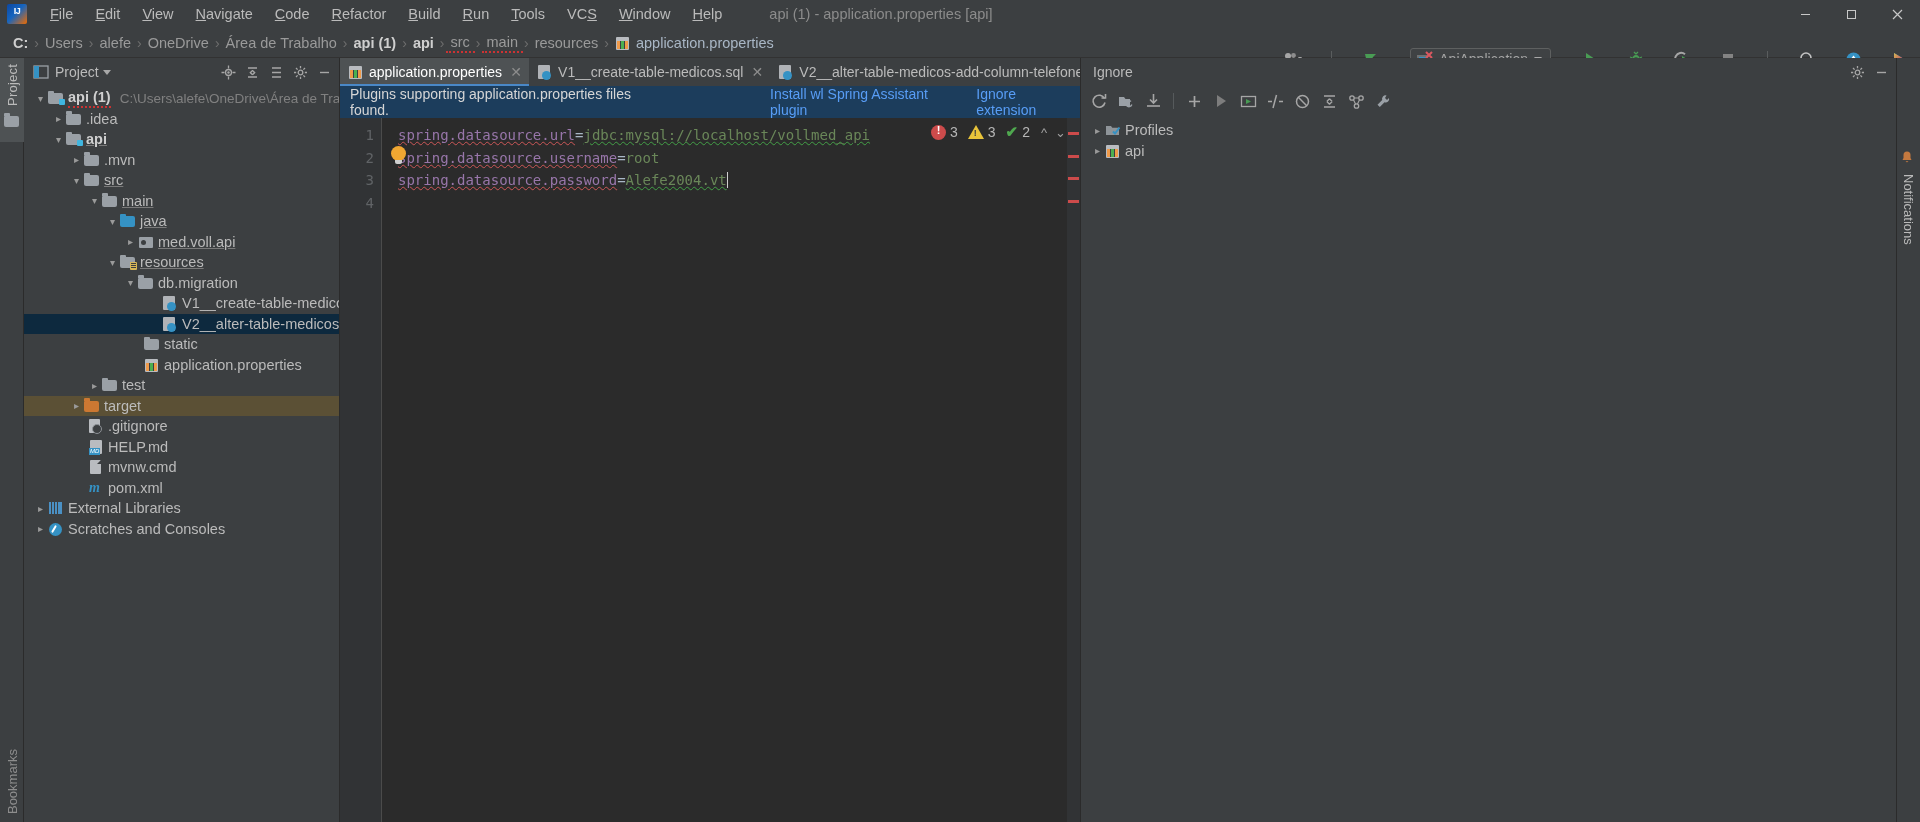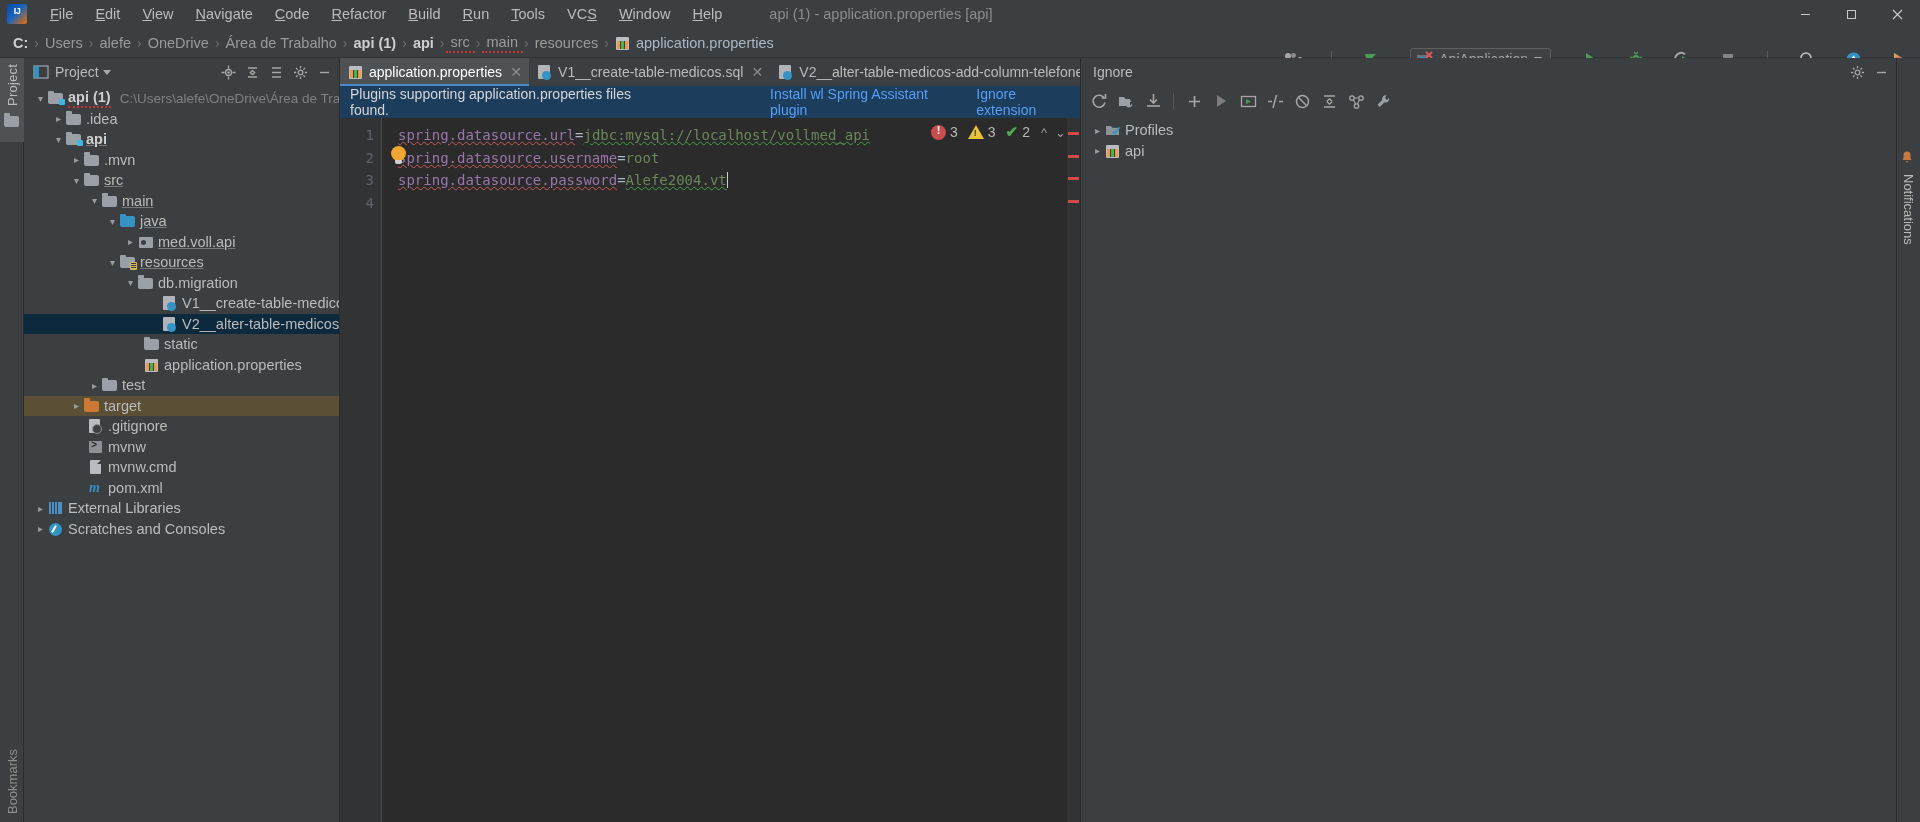--- a/index.html
+++ b/index.html
@@ -718,27 +718,27 @@
         <span class="tlabel">target</span>
       </div>
 
       <div class="trow" style="padding-left:64px">
         <span class="ico">
             <i class="gitico"></i>
           </span>
         <span class="tlabel">.gitignore</span>
       </div>
 
-
       <div class="trow" style="padding-left:64px">
         <span class="ico">
-            <i class="shico"></i>
-          </span>
-        <span class="tlabel">mvnw</span>
-      </div>
+            <i class="mdico"></i>
+          </span>
+        <span class="tlabel">HELP.md</span>
+      </div>
+
 
       <div class="trow" style="padding-left:64px">
         <span class="ico">
             <i class="filedoc"></i>
           </span>
         <span class="tlabel">mvnw.cmd</span>
       </div>
 
       <div class="trow" style="padding-left:64px">
         <span class="ico">

